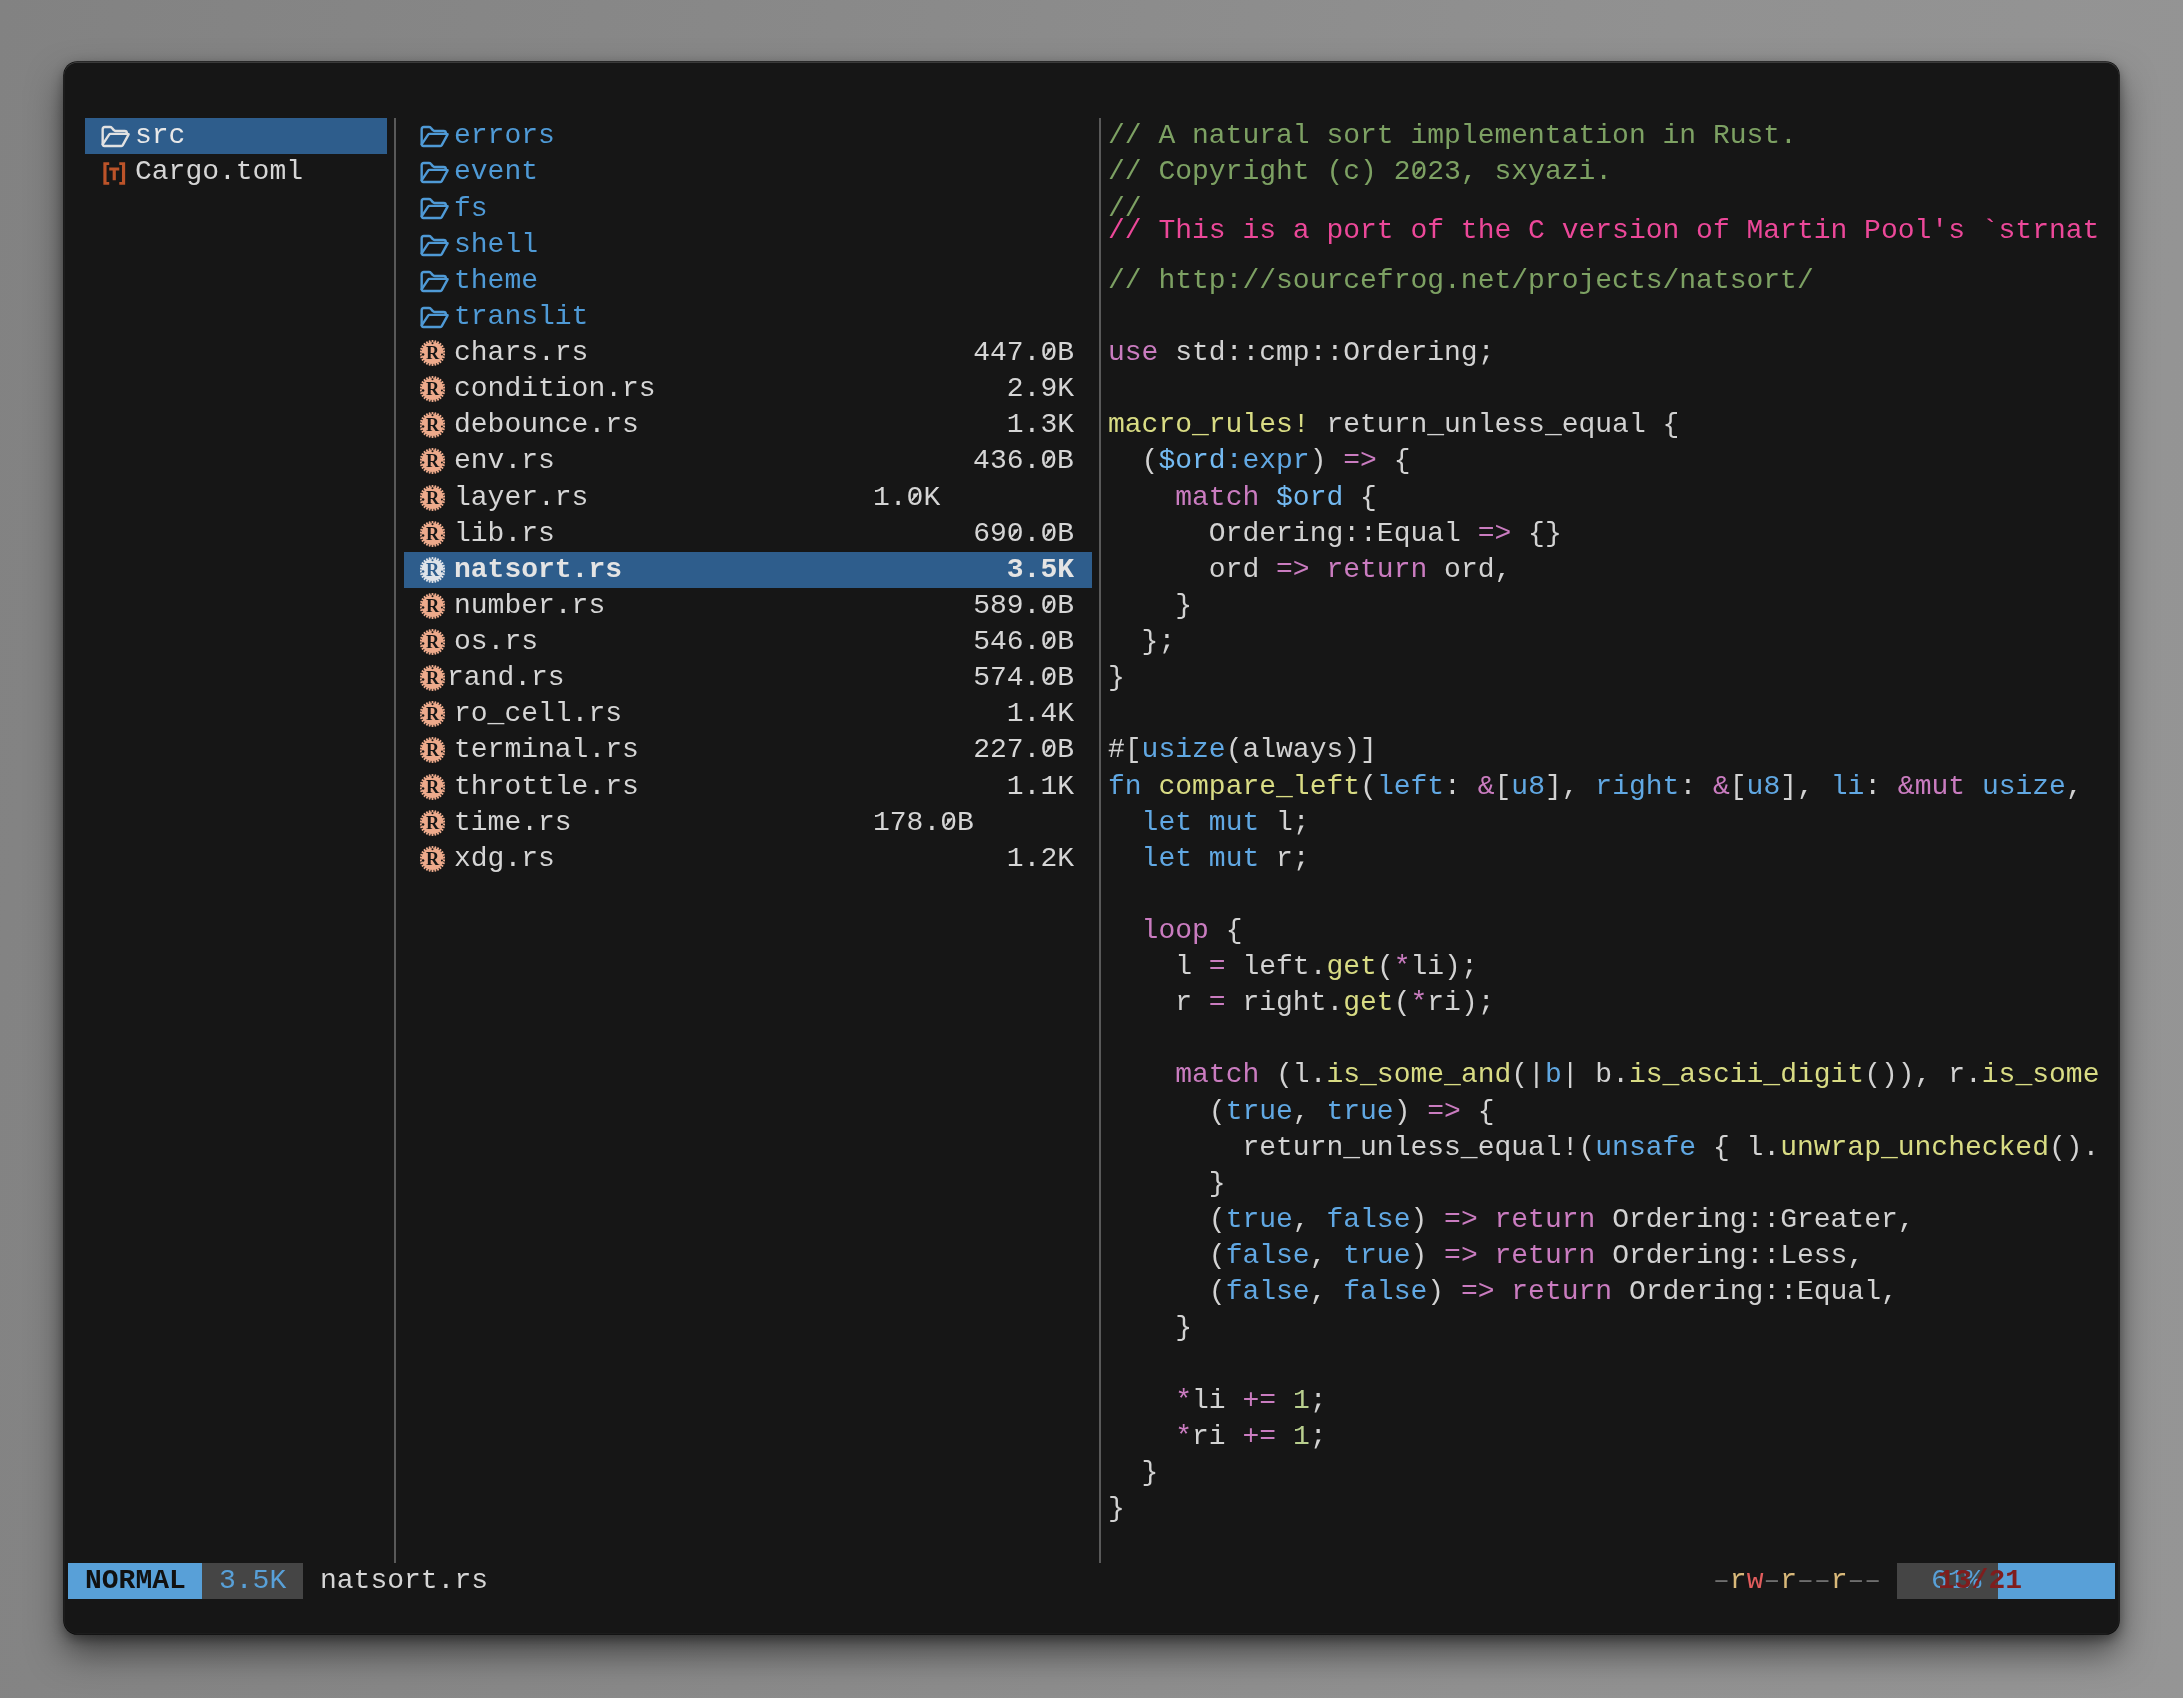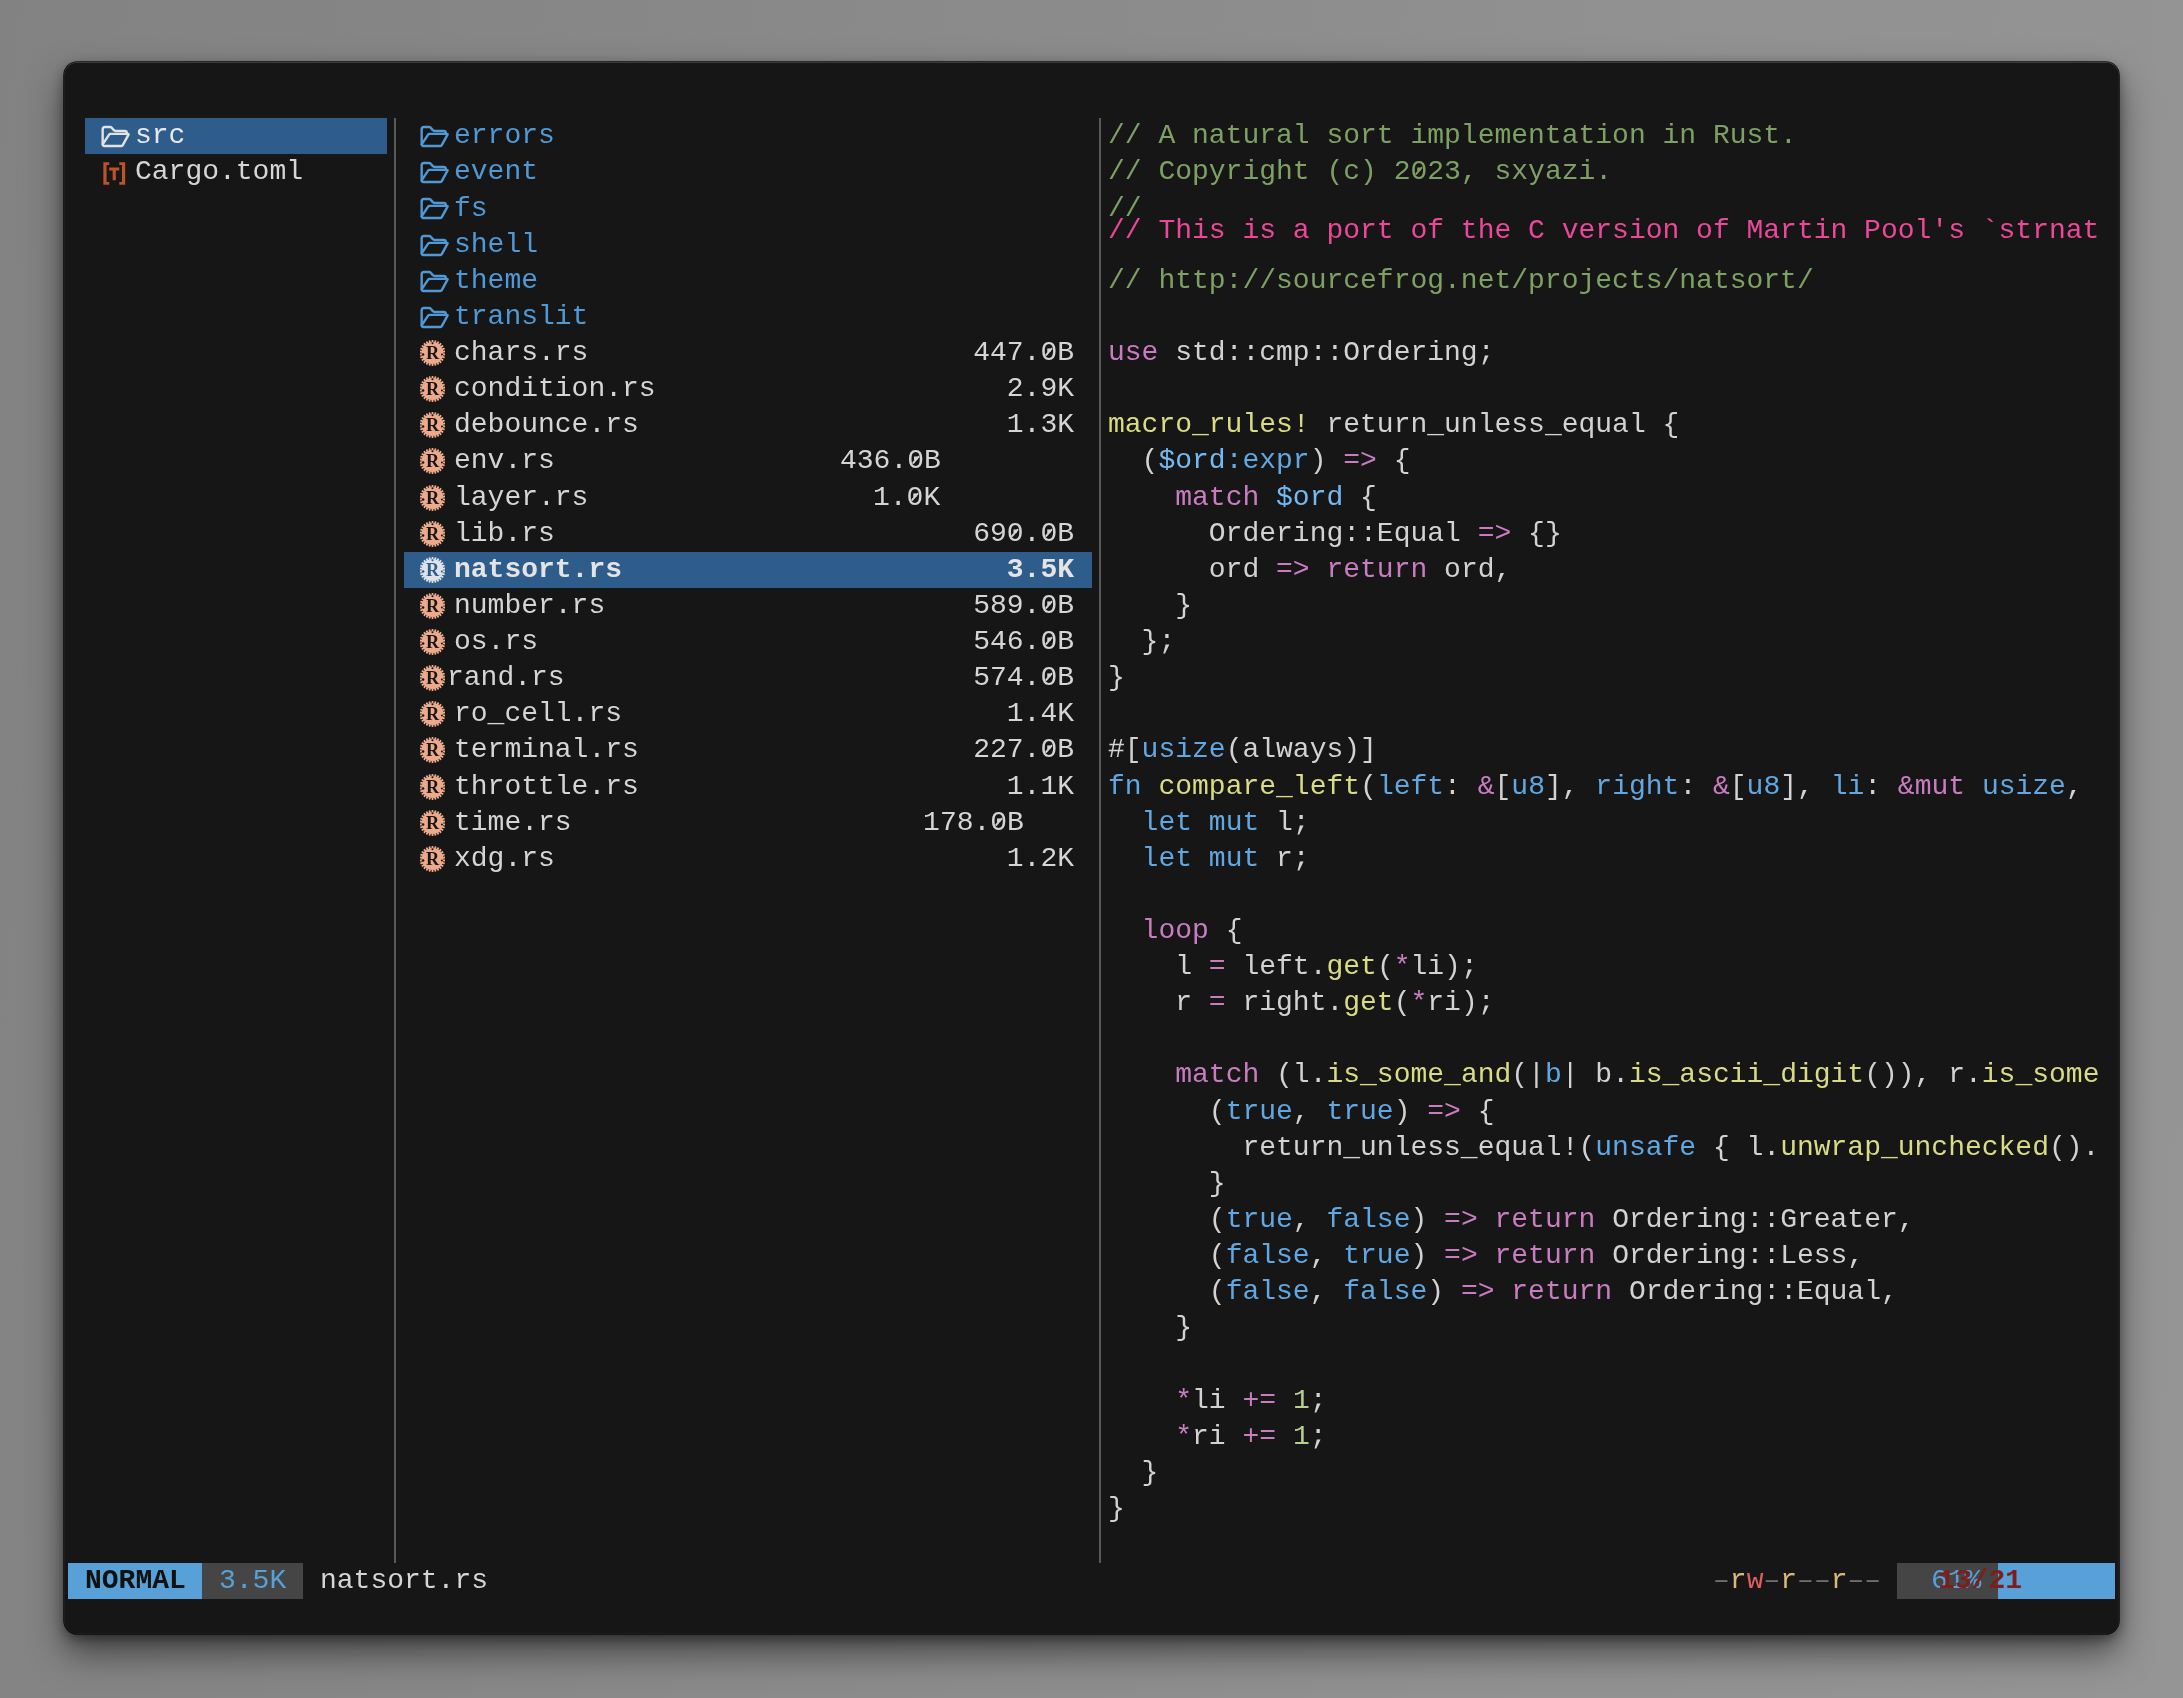--- a/index.html
+++ b/index.html
@@ -200,21 +200,21 @@
       <rect x="13.9" y="-0.6" width="2.2" height="3.2" rx="0.7" fill="#edaa8b" transform="rotate(318.5 15 15)"></rect>
       <rect x="13.9" y="-0.6" width="2.2" height="3.2" rx="0.7" fill="#edaa8b" transform="rotate(332.3 15 15)"></rect>
       <rect x="13.9" y="-0.6" width="2.2" height="3.2" rx="0.7" fill="#edaa8b" transform="rotate(346.2 15 15)"></rect>
     </g>
 <text x="15.2" y="23.2" font-family="Liberation Serif, serif" font-size="22" font-weight="bold" fill="#161616" text-anchor="middle">R</text>
 <circle cx="15" cy="3.9" r="1.2" fill="#161616"></circle>
 <circle cx="3.7" cy="17.2" r="1.5" fill="#161616"></circle>
 <circle cx="26.3" cy="17.2" r="1.2" fill="#161616"></circle>
 </svg>
 <div class="t" style="left:454px;top:443px">env.rs</div>
-<div class="t" style="left:840px;top:443px;width:201px;text-align:left">436.<span class="z">0</span>B</div>
+<div class="t" style="left:923px;top:443px;width:201px;text-align:center">436.<span class="z">0</span>B</div>
 <svg style="position:absolute;left:420px;top:485px" width="25" height="26" viewBox="0 0 30 31">
 <circle cx="15" cy="15.5" r="13.1" fill="#edaa8b"></circle>
 <g transform="translate(0,0.5)">
       <rect x="13.9" y="-0.6" width="2.2" height="3.2" rx="0.7" fill="#edaa8b" transform="rotate(0.0 15 15)"></rect>
       <rect x="13.9" y="-0.6" width="2.2" height="3.2" rx="0.7" fill="#edaa8b" transform="rotate(13.8 15 15)"></rect>
       <rect x="13.9" y="-0.6" width="2.2" height="3.2" rx="0.7" fill="#edaa8b" transform="rotate(27.7 15 15)"></rect>
       <rect x="13.9" y="-0.6" width="2.2" height="3.2" rx="0.7" fill="#edaa8b" transform="rotate(41.5 15 15)"></rect>
       <rect x="13.9" y="-0.6" width="2.2" height="3.2" rx="0.7" fill="#edaa8b" transform="rotate(55.4 15 15)"></rect>
       <rect x="13.9" y="-0.6" width="2.2" height="3.2" rx="0.7" fill="#edaa8b" transform="rotate(69.2 15 15)"></rect>
       <rect x="13.9" y="-0.6" width="2.2" height="3.2" rx="0.7" fill="#edaa8b" transform="rotate(83.1 15 15)"></rect>
@@ -571,21 +571,21 @@
       <rect x="13.9" y="-0.6" width="2.2" height="3.2" rx="0.7" fill="#edaa8b" transform="rotate(318.5 15 15)"></rect>
       <rect x="13.9" y="-0.6" width="2.2" height="3.2" rx="0.7" fill="#edaa8b" transform="rotate(332.3 15 15)"></rect>
       <rect x="13.9" y="-0.6" width="2.2" height="3.2" rx="0.7" fill="#edaa8b" transform="rotate(346.2 15 15)"></rect>
     </g>
 <text x="15.2" y="23.2" font-family="Liberation Serif, serif" font-size="22" font-weight="bold" fill="#161616" text-anchor="middle">R</text>
 <circle cx="15" cy="3.9" r="1.2" fill="#161616"></circle>
 <circle cx="3.7" cy="17.2" r="1.5" fill="#161616"></circle>
 <circle cx="26.3" cy="17.2" r="1.2" fill="#161616"></circle>
 </svg>
 <div class="t" style="left:454px;top:805px">time.rs</div>
-<div class="t" style="left:873px;top:805px;width:201px;text-align:center">178.<span class="z">0</span>B</div>
+<div class="t" style="left:873px;top:805px;width:201px;text-align:left">178.<span class="z">0</span>B</div>
 <svg style="position:absolute;left:420px;top:846px" width="25" height="26" viewBox="0 0 30 31">
 <circle cx="15" cy="15.5" r="13.1" fill="#edaa8b"></circle>
 <g transform="translate(0,0.5)">
       <rect x="13.9" y="-0.6" width="2.2" height="3.2" rx="0.7" fill="#edaa8b" transform="rotate(0.0 15 15)"></rect>
       <rect x="13.9" y="-0.6" width="2.2" height="3.2" rx="0.7" fill="#edaa8b" transform="rotate(13.8 15 15)"></rect>
       <rect x="13.9" y="-0.6" width="2.2" height="3.2" rx="0.7" fill="#edaa8b" transform="rotate(27.7 15 15)"></rect>
       <rect x="13.9" y="-0.6" width="2.2" height="3.2" rx="0.7" fill="#edaa8b" transform="rotate(41.5 15 15)"></rect>
       <rect x="13.9" y="-0.6" width="2.2" height="3.2" rx="0.7" fill="#edaa8b" transform="rotate(55.4 15 15)"></rect>
       <rect x="13.9" y="-0.6" width="2.2" height="3.2" rx="0.7" fill="#edaa8b" transform="rotate(69.2 15 15)"></rect>
       <rect x="13.9" y="-0.6" width="2.2" height="3.2" rx="0.7" fill="#edaa8b" transform="rotate(83.1 15 15)"></rect>

